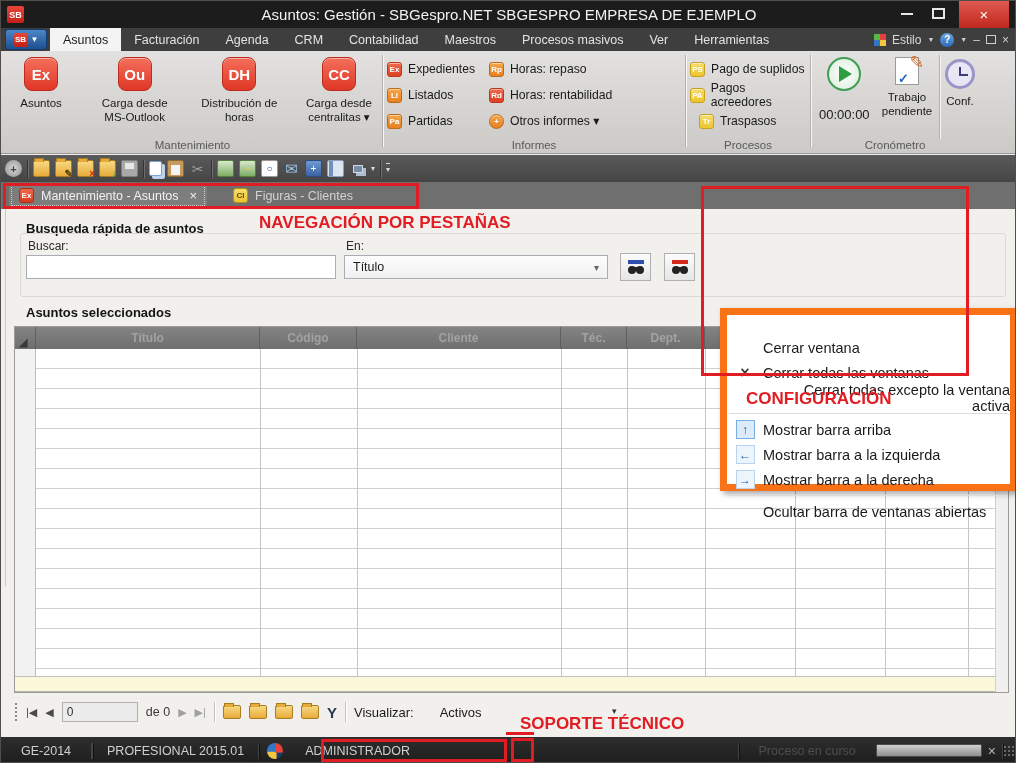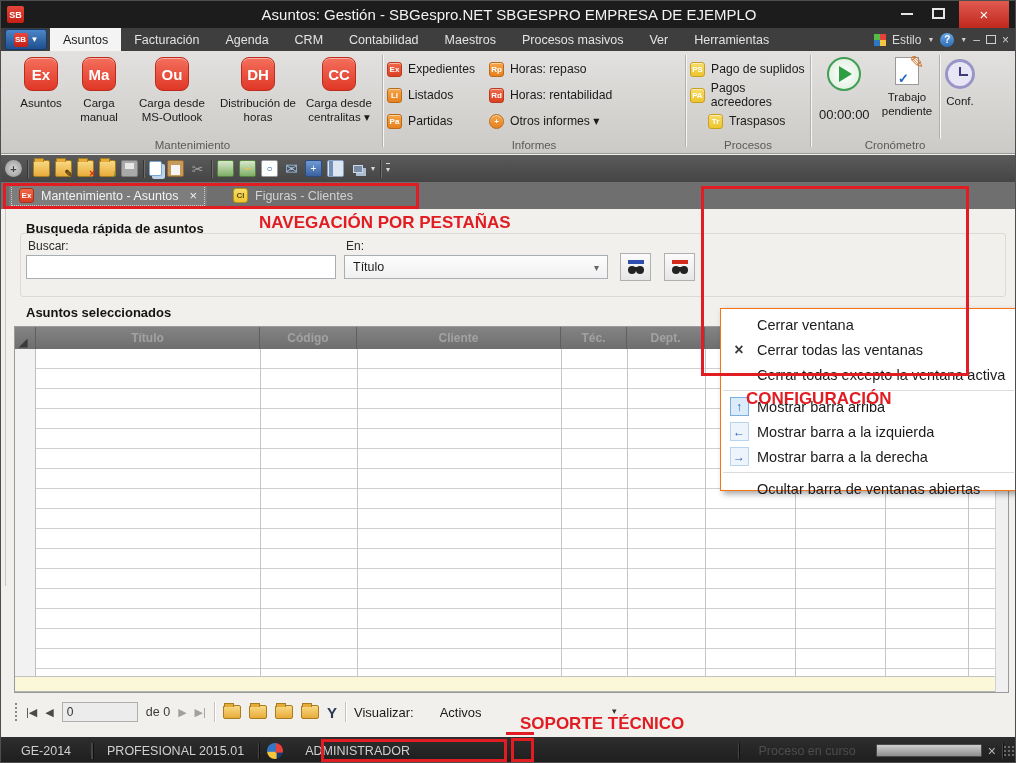--- a/index.html
+++ b/index.html
@@ -110,21 +110,21 @@
   .gh { border-right:1px solid #5f5f5f; color:#a2a2a2; font-size:12px; font-weight:bold; display:flex; align-items:center; justify-content:center; }
   .gh.sel { color:#3a3a3a; font-size:11px; justify-content:flex-start; padding-left:4px; align-items:flex-end; }
   .gbody { position:absolute; left:0; top:22px; width:993px; height:323px;
     background:repeating-linear-gradient(#ffffff 0px, #ffffff 19px, #cfcfcf 19px, #cfcfcf 20px); }
   .gcol { position:absolute; top:22px; height:343px; width:1px; background:#c6c6c6; }
   .gselcol { position:absolute; left:0; top:22px; width:21px; height:343px; background:#f2f2f2; border-right:1px solid #bdbdbd; }
   .growyellow { position:absolute; left:0; top:349px; width:993px; height:16px; background:#fbf8da; border-top:1px solid #c2c2c2; border-bottom:1px solid #b5b5b5; }
   .vscroll { position:absolute; right:0; top:22px; width:13px; height:343px; background:#f0f0f0; border-left:1px solid #d0d0d0; }
   .vthumb { position:absolute; left:2px; top:3px; width:9px; height:22px; background:#585858; border-radius:1px; }
   
-  .ctxmenu { position:absolute; left:705px; top:-19px; width:297px; height:183px; background:#fff; border:1px solid #f97316; box-shadow:3px 3px 6px rgba(0,0,0,.35); z-index:40; padding-top:3px;text-align:right; }
+  .ctxmenu { position:absolute; left:705px; top:-19px; width:297px; height:183px; background:#fff; border:7px solid #f97316; box-shadow:3px 3px 6px rgba(0,0,0,.35); z-index:40; padding-top:20px;text-align:right; }
   .mi { height:25px; display:flex; align-items:center; }
   .mi .mic { width:36px; display:flex; align-items:center; justify-content:center; }
   .mi .mtext { font-size:14.5px; color:#1b1b1b; }
   .msep { height:1px; background:#dcdcdc; margin:3px 2px; }
   .mi-close { color:#3a3a3a; font-size:16px; font-weight:bold; }
   .arr-box { width:19px; height:19px; display:flex; align-items:center; justify-content:center; font-size:12px; font-weight:bold; color:#1e5fb0; background:#dcebfa; border:1px solid #78aee0; }
   .arr-plain { width:19px; height:19px; display:flex; align-items:center; justify-content:center; font-size:12px; font-weight:bold; color:#1e5fb0; background:#eef4fc; border:1px solid #b8d4ee; }
   .pagerbar { position:absolute; left:8px; top:487px; width:995px; height:32px; display:flex; align-items:center; gap:8px; font-size:12.5px; color:#3a3a3a; }
   .dragdots { width:4px; height:20px; background:radial-gradient(#8a8a8a 1px, transparent 1.4px); background-size:4px 4px; }
   .pgbtn { font-size:11px; color:#4a4a4a; }
@@ -191,24 +191,20 @@
   </div>
 
   <div class="ribbon">
 
     <div class="rgroup" style="left:3px; width:377px;">
       <div class="bigbtns" style="left:8px; width:366px; justify-content:space-between;">
         <div class="bigbtn" style="width:58px;">
           <div class="bigicon">Ex</div>
           <div class="biglabel">Asuntos</div>
         </div>
-        <div class="bigbtn" style="width:54px;">
-          <div class="bigicon">Ma</div>
-          <div class="biglabel">Carga manual</div>
-        </div>
         <div class="bigbtn" style="width:88px;">
           <div class="bigicon">Ou</div>
           <div class="biglabel">Carga desde MS-Outlook</div>
         </div>
         <div class="bigbtn" style="width:80px;">
           <div class="bigicon">DH</div>
           <div class="biglabel">Distribución de horas</div>
         </div>
         <div class="bigbtn" style="width:78px;">
           <div class="bigicon">CC</div>
@@ -252,21 +248,21 @@
 
     <div class="rgroup" style="left:687px; width:120px;">
       <div class="smallrow" style="left:2px; top:6px;">
         <span class="smicon yellow">PS</span>
         <span class="smlabel">Pago de suplidos</span>
       </div>
       <div class="smallrow" style="left:2px; top:32px;">
         <span class="smicon yellow">PA</span>
         <span class="smlabel">Pagos acreedores</span>
       </div>
-      <div class="smallrow" style="left:20px; top:58px;">
+      <div class="smallrow" style="left:11px; top:58px;">
         <span class="smicon yellow">Tr</span>
         <span class="smlabel">Traspasos</span>
       </div>
       <div class="rgl">Procesos</div>
     </div>
 
     <div class="rsep" style="left:809px;"></div>
 
     <div class="rgroup" style="left:812px; width:164px;">
       <div style="position:absolute; left:6px; top:4px; display:flex; flex-direction:column; align-items:center;">

